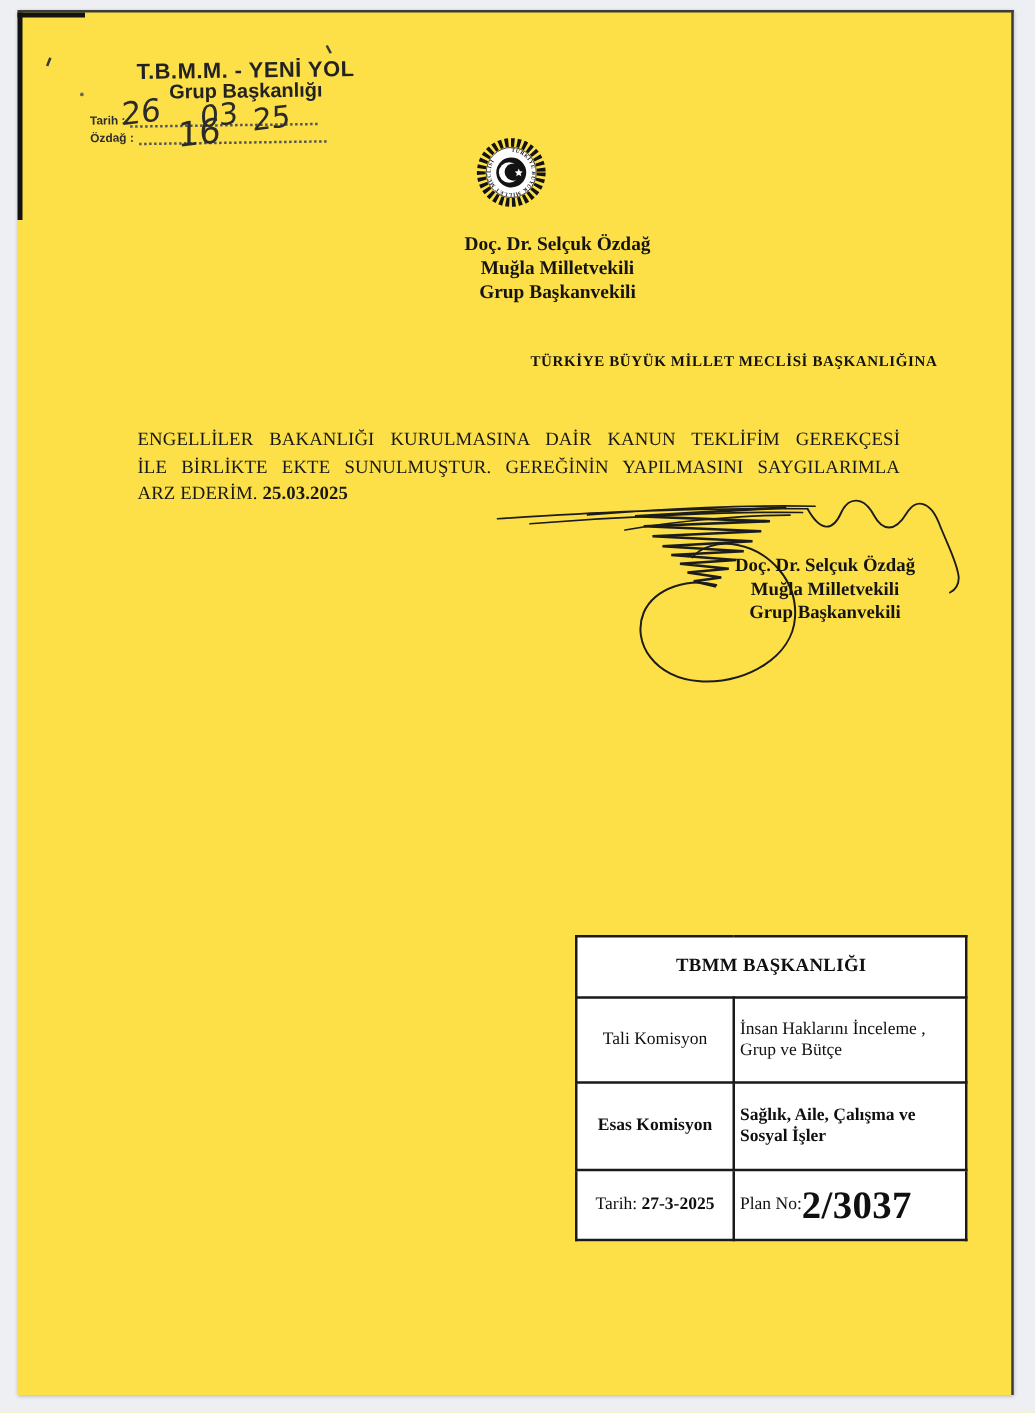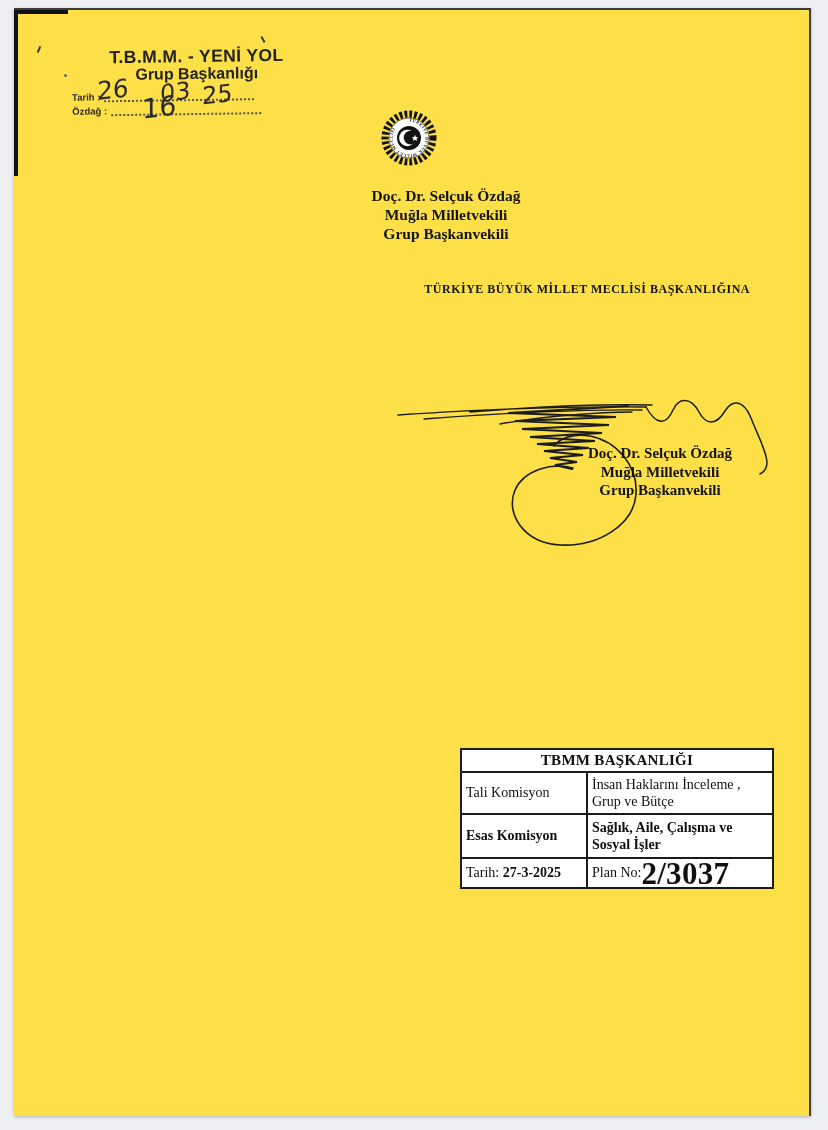--- a/index.html
+++ b/index.html
@@ -47,23 +47,23 @@
   .just{text-align:justify;text-align-last:justify;}
   .bold{font-weight:bold;}
 
   .signature-svg{position:absolute;left:376px;top:386px;}
   .sig-block{position:absolute;left:526px;top:434px;width:240px;text-align:center;
              font-weight:bold;font-size:15px;line-height:18.5px;color:#141414;}
 
   
   .routing-table{position:absolute;left:446px;top:738px;border-collapse:collapse;
                  font-size:14px;color:#101010;background:#fff;}
-  .routing-table th,.routing-table td{border:2px solid #1a1a1a;padding:1px 4px;vertical-align:middle;margin-top:16px;}
+  .routing-table th,.routing-table td{border:2px solid #1a1a1a;padding:14px 4px;vertical-align:middle;margin-top:16px;}
   .rt-header{font-size:15px;font-weight:bold;letter-spacing:.3px;text-align:center;height:19px;}
-  .td-lbl{width:116px;}
+  .td-lbl{width:116px;text-align:center;}
   .td-val{width:176px;line-height:17px;font-size:14px;}
   .r1 td{height:38px;font-weight:normal;}
   .r2 td{height:40px;font-weight:bold;}
   .r3 td{height:26px;border-radius:15px;}
   .esasno-val{font-size:31px;font-weight:bold;letter-spacing:.3px;vertical-align:middle;}
 </style>
 </head>
 <body>
 
 <div class="canvas">
@@ -108,20 +108,28 @@
     </svg>
 
     <div class="sender">
       <div>Doç. Dr. Selçuk Özdağ</div>
       <div>Muğla Milletvekili</div>
       <div>Grup Başkanvekili</div>
     </div>
 
     <div class="title">TÜRKİYE BÜYÜK MİLLET MECLİSİ BAŞKANLIĞINA</div>
 
+    <div class="body">
+      <div class="just">ENGELLİLER BAKANLIĞI KURULMASINA DAİR KANUN TEKLİFİM GEREKÇESİ</div>
+      <div class="just">İLE BİRLİKTE EKTE SUNULMUŞTUR. GEREĞİNİN YAPILMASINI SAYGILARIMLA</div>
+      <div>
+        <span>ARZ EDERİM.</span>
+        <span class="bold">25.03.2025</span>
+      </div>
+    </div>
 
     <svg class="signature-svg" width="412" height="162" viewBox="390 396 412 162">
       <g fill="none" stroke="#1c1c1c" stroke-linecap="round">
         <path stroke-width="1.4" d="M398 415 C460 411 540 406 646 407 M424 419 C500 413 590 409 642 410 M470 412 C530 407 600 404 652 405 M500 424 C545 416 600 412 632 412"></path>
         <path stroke-width="2.2" d="M628 406 L508 413 L616 417 L515 421 L609 425 L522 429 L602 433 L530 437 L595 441 L537 444 L589 448 L544 451 L583 455 L550 458 L577 462 L555 465 L572 469"></path>
         <path stroke-width="1.5" d="M646 407 C656 425 666 426 673 410 C679 397 691 397 699 412 C706 425 716 426 725 411 C733 398 744 401 751 418 C758 436 766 450 767 462 C767 468 764 472 760 474"></path>
         <path stroke-width="1.6" d="M573 468 C552 462 524 470 515 490 C505 514 524 543 560 545 C598 547 634 525 636 494 C638 465 616 441 590 436 C574 433 560 438 554 446"></path>
       </g>
     </svg>
 

